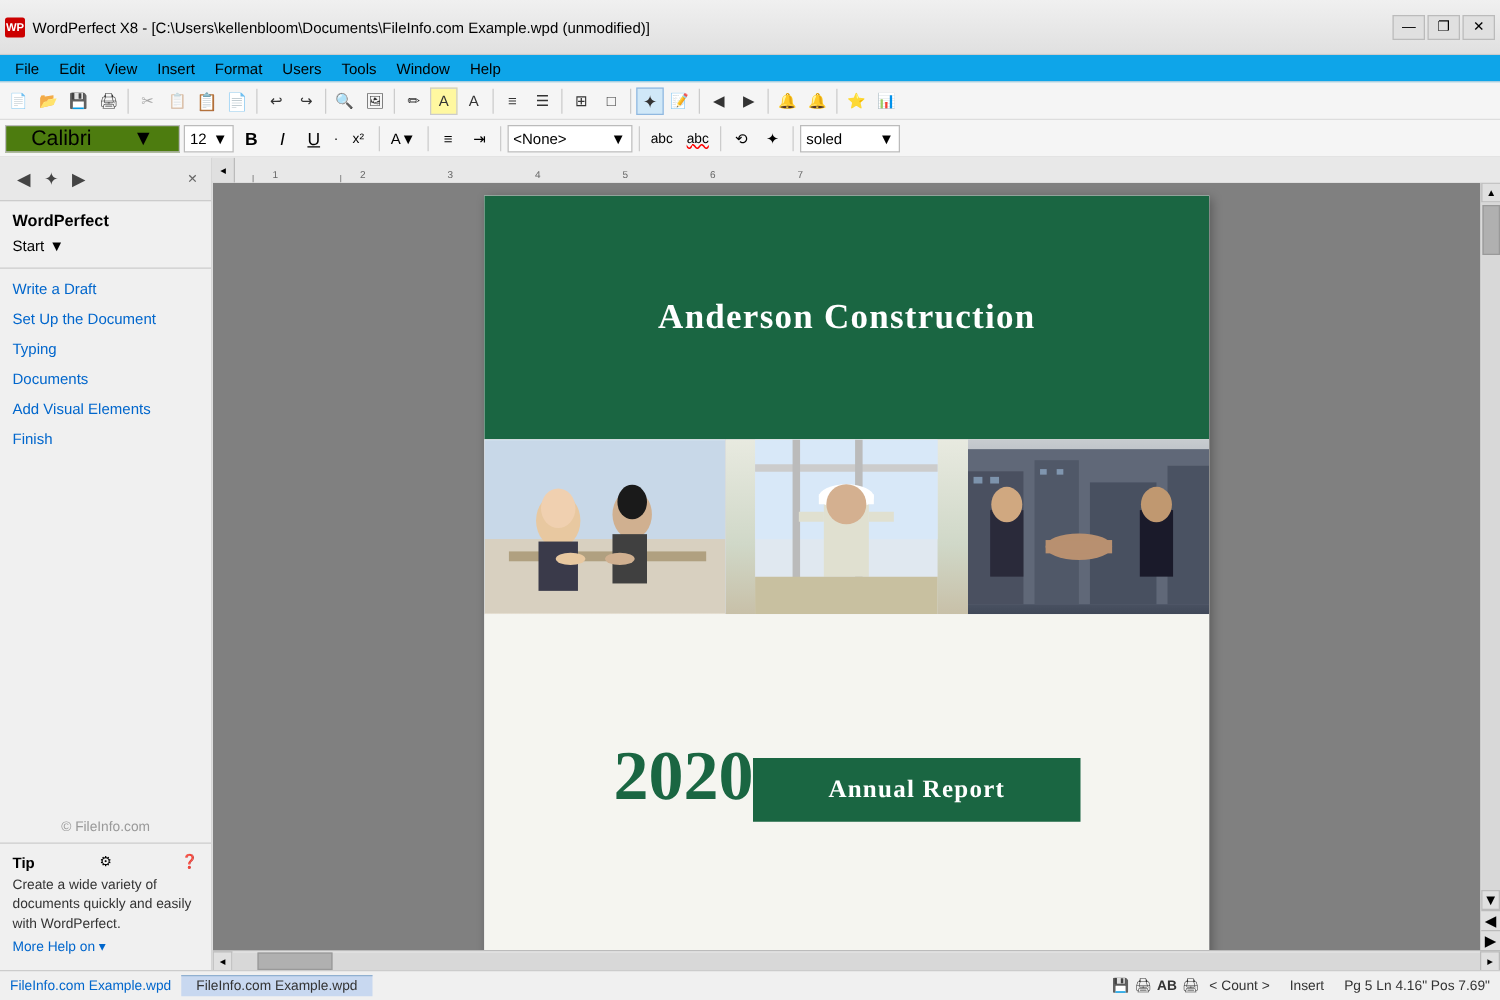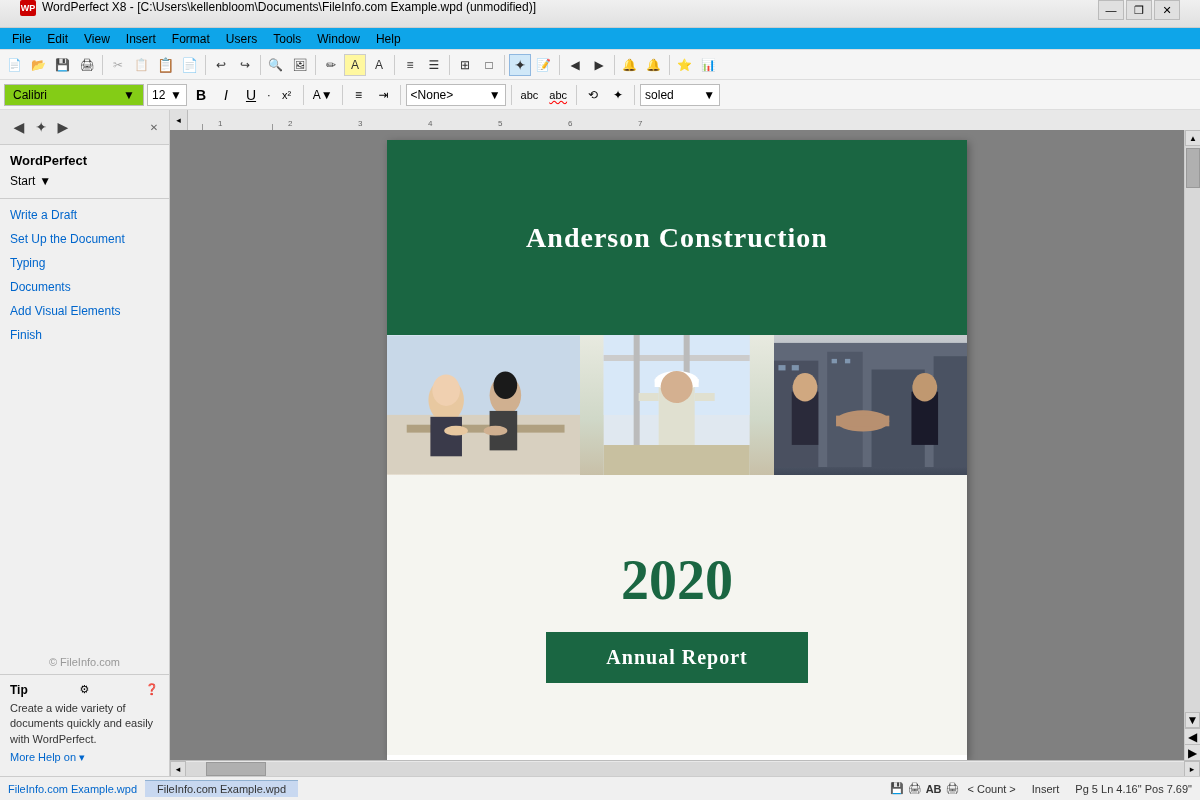--- a/index.html
+++ b/index.html
@@ -1,37 +1,37 @@
 <!DOCTYPE html>
 <html><head>
   <meta charset="utf-8">
   <style>
     * { margin: 0; padding: 0; box-sizing: border-box; }
     body { width: 1200px; height: 800px; overflow: hidden; font-family: 'Segoe UI', Tahoma, sans-serif; font-size: 12px; background: #f0f0f0; display: flex; flex-direction: column; }
 
     
-    .title-bar { height: 28px; background: linear-gradient(to bottom, #f0f0f0, #e0e0e0); display: flex; align-items: flex-start; padding: 0 20px; border-bottom: 1px solid #ccc; }
+    .title-bar { height: 44px; background: linear-gradient(to bottom, #f0f0f0, #e0e0e0); display: flex; align-items: center; padding: 0 4px; border-bottom: 1px solid #ccc; }
     .title-bar-icon { width: 16px; height: 16px; margin-right: 6px; background: #c00; border-radius: 2px; display: flex; align-items: center; justify-content: center; }
     .title-bar-text { flex: 1; font-size: 12px; color: #000; }
     .title-bar-controls { display: flex; gap: 2px; }
     .title-bar-btn { width: 26px; height: 20px; display: flex; align-items: center; justify-content: center; background: #e0e0e0; border: 1px solid #bbb; cursor: pointer; font-size: 11px; }
 
     
     .menu-bar { height: 22px; background: #0ea5e9; display: flex; align-items: center; padding: 0 4px; border-bottom: 1px solid #ddd; }
     .menu-item { padding: 2px 8px; cursor: pointer; font-size: 12px; color: #000; }
 
     
     .toolbar { height: 30px; background: #f5f5f5; display: flex; align-items: center; padding: 0 4px; border-bottom: 1px solid #ddd; gap: 2px; flex-wrap: nowrap; }
     .tb-btn { width: 22px; height: 22px; display: flex; align-items: center; justify-content: center; background: transparent; border: 1px solid transparent; cursor: pointer; font-size: 12px; color: #333; }
     .tb-sep { width: 1px; height: 20px; background: #ccc; margin: 0 2px; }
     .tb-btn-active { border: 1px solid #90b8e0; background: #d0e8f8; }
 
     
     .toolbar2 { height: 30px; background: #f5f5f5; display: flex; align-items: center; padding: 0 4px; border-bottom: 1px solid #ddd; gap: 3px; }
-    .font-box { width: 140px; height: 22px; border: 1px solid #bbb; background: #84cc16; display: flex; align-items: center; padding: 0 8px; font-size: 12px; justify-content: space-between; }
+    .font-box { width: 140px; height: 22px; border: 1px solid #bbb; background: #4d7c0f; display: flex; align-items: center; padding: 0 20px; font-size: 17px; justify-content: space-between; }
     .font-size-box { width: 40px; height: 22px; border: 1px solid #bbb; background: white; display: flex; align-items: center; padding: 0 4px; font-size: 12px; justify-content: space-between; }
     .fmt-btn { min-width: 22px; height: 22px; display: flex; align-items: center; justify-content: center; background: transparent; border: 1px solid transparent; cursor: pointer; font-size: 12px; padding: 0 3px; }
     .style-box { width: 100px; height: 22px; border: 1px solid #bbb; background: white; display: flex; align-items: center; padding: 0 4px; font-size: 12px; justify-content: space-between; }
 
     
     .main-area { display: flex; flex: 1; overflow: hidden; }
 
     
     .sidebar { width: 170px; background: #f0f0f0; border-right: 1px solid #ccc; display: flex; flex-direction: column; overflow: hidden; }
     .sidebar-nav { display: flex; align-items: center; justify-content: space-between; padding: 6px 8px; background: #e8e8e8; border-bottom: 1px solid #ccc; }
@@ -51,21 +51,21 @@
     
     .page { width: 580px; background: white; box-shadow: 2px 2px 8px rgba(0,0,0,0.3); min-height: 620px; overflow: hidden; }
     
     
     .page-header-green { background: #1a6642; width: 100%; height: 195px; display: flex; align-items: center; justify-content: center; }
     .company-title { color: white; font-size: 28px; font-weight: bold; letter-spacing: 1px; font-family: Georgia, serif; }
     
     .photos-row { display: flex; width: 100%; height: 140px; overflow: hidden; }
     .photo-placeholder { flex: 1; background: #d0d0d0; overflow: hidden; position: relative; }
     
-    .page-body { background: #f5f5f0; padding: 52px; display: flex; flex-direction: column; align-items: center; min-height: 280px; justify-content: center; }
+    .page-body { background: #f5f5f0; padding: 52px; display: flex; flex-direction: row; align-items: center; min-height: 280px; justify-content: center; }
     .year-text { font-size: 56px; font-weight: bold; color: #1a6642; font-family: Georgia, serif; margin-bottom: 20px; }
     .annual-report-box { background: #1a6642; color: white; padding: 14px 60px; font-size: 20px; font-weight: bold; font-family: Georgia, serif; letter-spacing: 1px; }
 
     
     .scrollbar-v { width: 16px; background: #e8e8e8; border-left: 1px solid #ccc; display: flex; flex-direction: column; }
     .scroll-btn { width: 16px; height: 16px; display: flex; align-items: center; justify-content: center; background: #e0e0e0; border: 1px solid #bbb; cursor: pointer; font-size: 8px; }
     .scroll-track { flex: 1; background: #d8d8d8; }
     .scroll-thumb { width: 14px; height: 40px; background: #b0b0b0; border: 1px solid #999; margin: 2px auto; }
 
     

